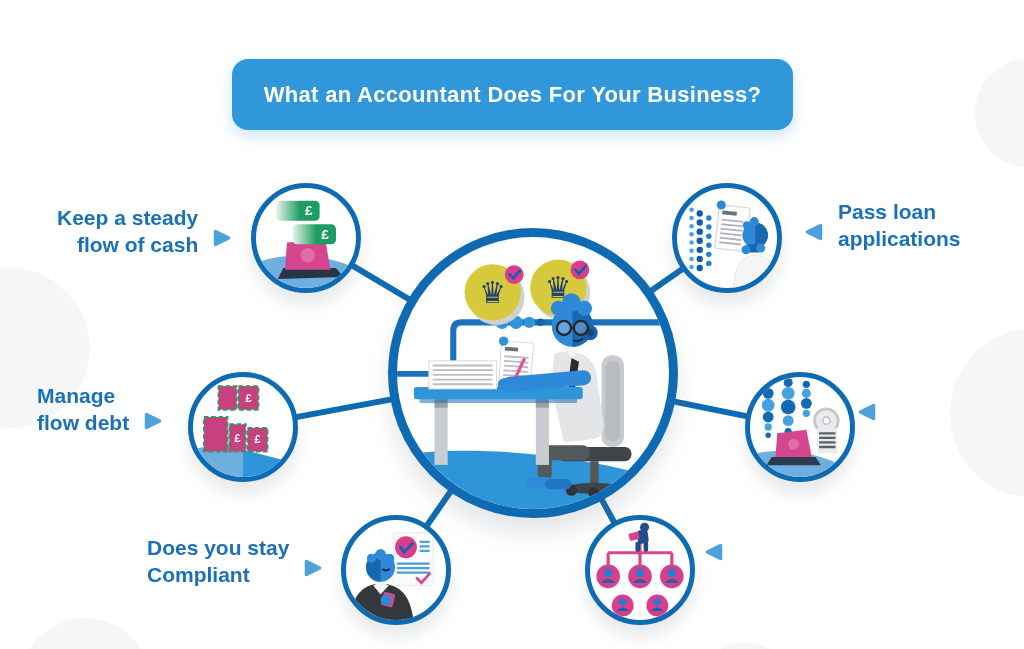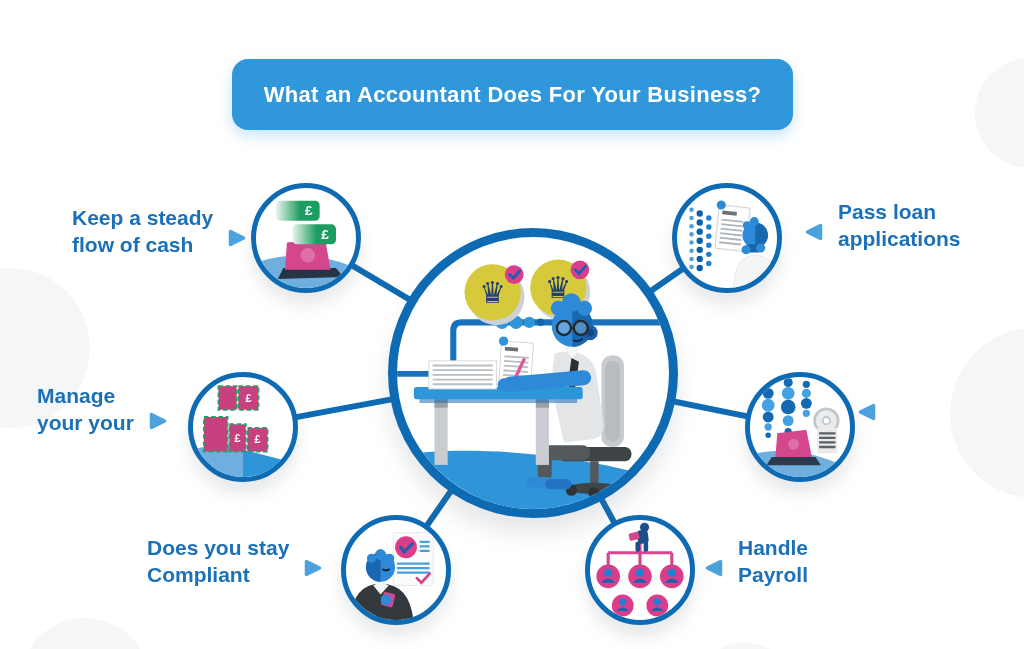--- a/index.html
+++ b/index.html
@@ -21,21 +21,21 @@
   .node svg{position:absolute;left:0;top:0;width:100%;height:100%;}
   .n-cash{left:251px;top:155px;}
   .n-loan{left:672px;top:155px;}
   .n-debt{left:188px;top:344px;}
   .n-tax{left:745px;top:344px;}
   .n-comp{left:341px;top:487px;}
   .n-pay{left:585px;top:487px;}
   .label{position:absolute;display:flex;align-items:center;gap:13px;z-index:3;}
   .label-text{color:#1c70b8;font-size:21px;font-weight:700;line-height:1.3;white-space:pre-line;}
   .arrow{width:22px;height:22px;flex:0 0 auto;}
-  .l-cash{left:72px;top:176px;}
+  .l-cash{left:57px;top:176px;text-align:right;}
   .l-loan{left:803px;top:170px;}
   .l-debt{left:37px;top:354px;}
   .l-tax{left:856px;top:366px;}
   .l-comp{left:147px;top:506px;}
   .l-pay{left:703px;top:506px;}
   .arr-down{transform:translateY(7px);}
 </style>
 </head>
 <body>
 
@@ -372,21 +372,21 @@
   <div class="label l-loan">
     <svg class="arrow arr-down" viewBox="0 0 20 20">
         <path d="M16,4 L4,10 L16,16 Z" fill="#4ba2dc" stroke="#4ba2dc" stroke-width="3" stroke-linejoin="round"></path>
       </svg>
     <div class="label-text">Pass loan
 applications</div>
   </div>
 
   <div class="label l-debt">
     <div class="label-text">Manage
-your your</div>
+flow debt</div>
     <svg class="arrow" style="transform:translateY(12px)" viewBox="0 0 20 20">
         <path d="M4,4 L16,10 L4,16 Z" fill="#4ba2dc" stroke="#4ba2dc" stroke-width="3" stroke-linejoin="round"></path>
       </svg>
   </div>
 
   <div class="label l-tax">
     <svg class="arrow arr-down" viewBox="0 0 20 20">
         <path d="M16,4 L4,10 L16,16 Z" fill="#4ba2dc" stroke="#4ba2dc" stroke-width="3" stroke-linejoin="round"></path>
       </svg>
   </div>
@@ -396,17 +396,15 @@
 Compliant</div>
     <svg class="arrow arr-down" viewBox="0 0 20 20">
         <path d="M4,4 L16,10 L4,16 Z" fill="#4ba2dc" stroke="#4ba2dc" stroke-width="3" stroke-linejoin="round"></path>
       </svg>
   </div>
 
   <div class="label l-pay">
     <svg class="arrow arr-down" viewBox="0 0 20 20">
         <path d="M16,4 L4,10 L16,16 Z" fill="#4ba2dc" stroke="#4ba2dc" stroke-width="3" stroke-linejoin="round"></path>
       </svg>
-    <div class="label-text">Handle
-Payroll</div>
   </div>
 
 </div>
 
 </body></html>

